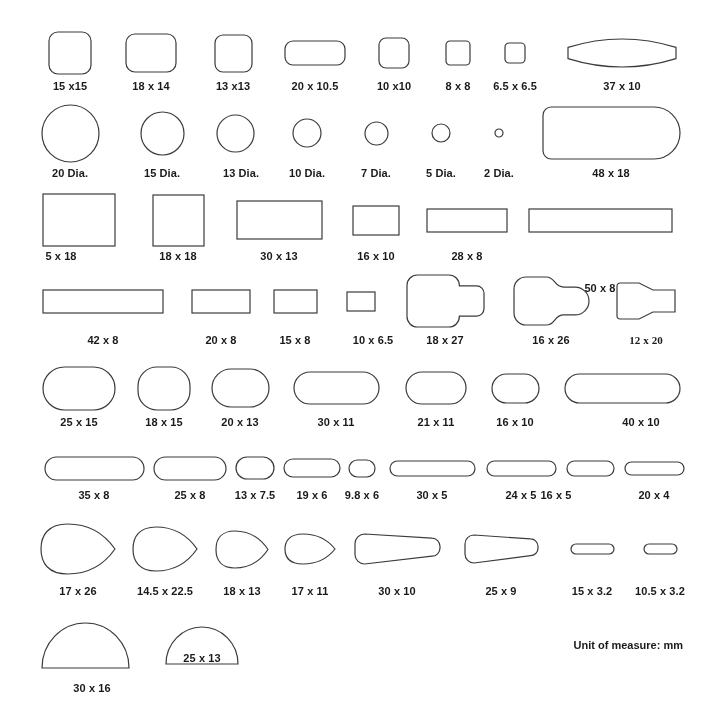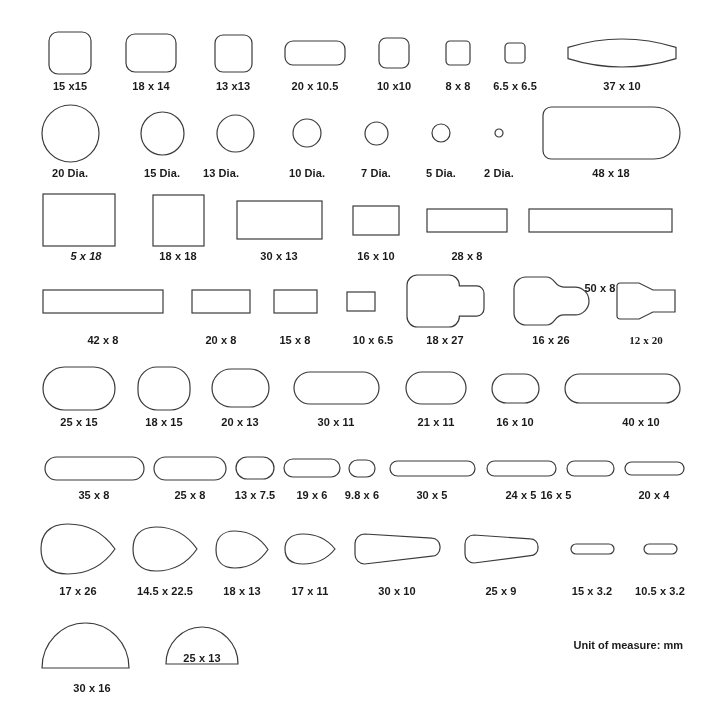--- a/index.html
+++ b/index.html
@@ -72,21 +72,21 @@
       <circle cx="28.5" cy="28.5" r="28.5" fill="none" stroke="#3b3b3b" stroke-width="1.2"></circle>
     </svg>
     <div class="size-label" style="left: 70px; top: 167px; color: rgb(26, 26, 26);">20 Dia.</div>
     <svg width="47" height="47" viewBox="-2 -2 47 47" class="shape" style="left: 138.5px; top: 109.5px;">
       <circle cx="21.5" cy="21.5" r="21.5" fill="none" stroke="#3b3b3b" stroke-width="1.2"></circle>
     </svg>
     <div class="size-label" style="left: 162px; top: 167px; color: rgb(26, 26, 26);">15 Dia.</div>
     <svg width="41" height="41" viewBox="-2 -2 41 41" class="shape" style="left: 214.5px; top: 112.5px;">
       <circle cx="18.5" cy="18.5" r="18.5" fill="none" stroke="#3b3b3b" stroke-width="1.2"></circle>
     </svg>
-    <div class="size-label" style="left: 221px; top: 167px; color: rgb(26, 26, 26);">13 Dia.</div>
+    <div class="size-label" style="left: 241px; top: 167px; color: rgb(26, 26, 26);">13 Dia.</div>
     <svg width="32" height="32" viewBox="-2 -2 32 32" class="shape" style="left: 291px; top: 117px;">
       <circle cx="14" cy="14" r="14" fill="none" stroke="#3b3b3b" stroke-width="1.2"></circle>
     </svg>
     <div class="size-label" style="left: 307px; top: 167px; color: rgb(26, 26, 26);">10 Dia.</div>
     <svg width="27" height="27" viewBox="-2 -2 27 27" class="shape" style="left: 362.5px; top: 119.5px;">
       <circle cx="11.5" cy="11.5" r="11.5" fill="none" stroke="#3b3b3b" stroke-width="1.2"></circle>
     </svg>
     <div class="size-label" style="left: 376px; top: 167px; color: rgb(26, 26, 26);">7 Dia.</div>
     <svg width="22" height="22" viewBox="-2 -2 22 22" class="shape" style="left: 430px; top: 122px;">
       <circle cx="9" cy="9" r="9" fill="none" stroke="#3b3b3b" stroke-width="1.2"></circle>
@@ -96,21 +96,21 @@
       <circle cx="4" cy="4" r="4" fill="none" stroke="#3b3b3b" stroke-width="1.2"></circle>
     </svg>
     <div class="size-label" style="left: 499px; top: 167px; color: rgb(26, 26, 26);">2 Dia.</div>
     <svg width="141" height="56" viewBox="-2 -2 141 56" class="shape" style="left: 540.5px; top: 105px;">
       <path d="M 8.32 0 L 111 0 A 26 26 0 0 1 111 52 L 8.32 52 A 8.32 8.32 0 0 1 0 43.68 L 0 8.32 A 8.32 8.32 0 0 1 8.32 0 Z" fill="none" stroke="#3b3b3b" stroke-width="1.2"></path>
     </svg>
     <div class="size-label" style="left: 611px; top: 167px; color: rgb(26, 26, 26);">48 x 18</div>
     <svg width="76" height="56" viewBox="-2 -2 76 56" class="shape" style="left: 41px; top: 192px;">
       <rect x="0" y="0" width="72" height="52" rx="0" ry="0" fill="none" stroke="#3b3b3b" stroke-width="1.2"></rect>
     </svg>
-    <div class="size-label" style="left: 86px; top: 250px; color: rgb(26, 26, 26); font-style: italic;">5 x 18</div>
+    <div class="size-label" style="left: 61px; top: 250px; color: rgb(26, 26, 26);">5 x 18</div>
     <svg width="55" height="55" viewBox="-2 -2 55 55" class="shape" style="left: 150.5px; top: 192.5px;">
       <rect x="0" y="0" width="51" height="51" rx="0" ry="0" fill="none" stroke="#3b3b3b" stroke-width="1.2"></rect>
     </svg>
     <div class="size-label" style="left: 178px; top: 250px; color: rgb(26, 26, 26);">18 x 18</div>
     <svg width="89" height="42" viewBox="-2 -2 89 42" class="shape" style="left: 234.5px; top: 199px;">
       <rect x="0" y="0" width="85" height="38" rx="0" ry="0" fill="none" stroke="#3b3b3b" stroke-width="1.2"></rect>
     </svg>
     <div class="size-label" style="left: 279px; top: 250px; color: rgb(26, 26, 26);">30 x 13</div>
     <svg width="50" height="33" viewBox="-2 -2 50 33" class="shape" style="left: 351px; top: 203.5px;">
       <rect x="0" y="0" width="46" height="29" rx="0" ry="0" fill="none" stroke="#3b3b3b" stroke-width="1.2"></rect>

